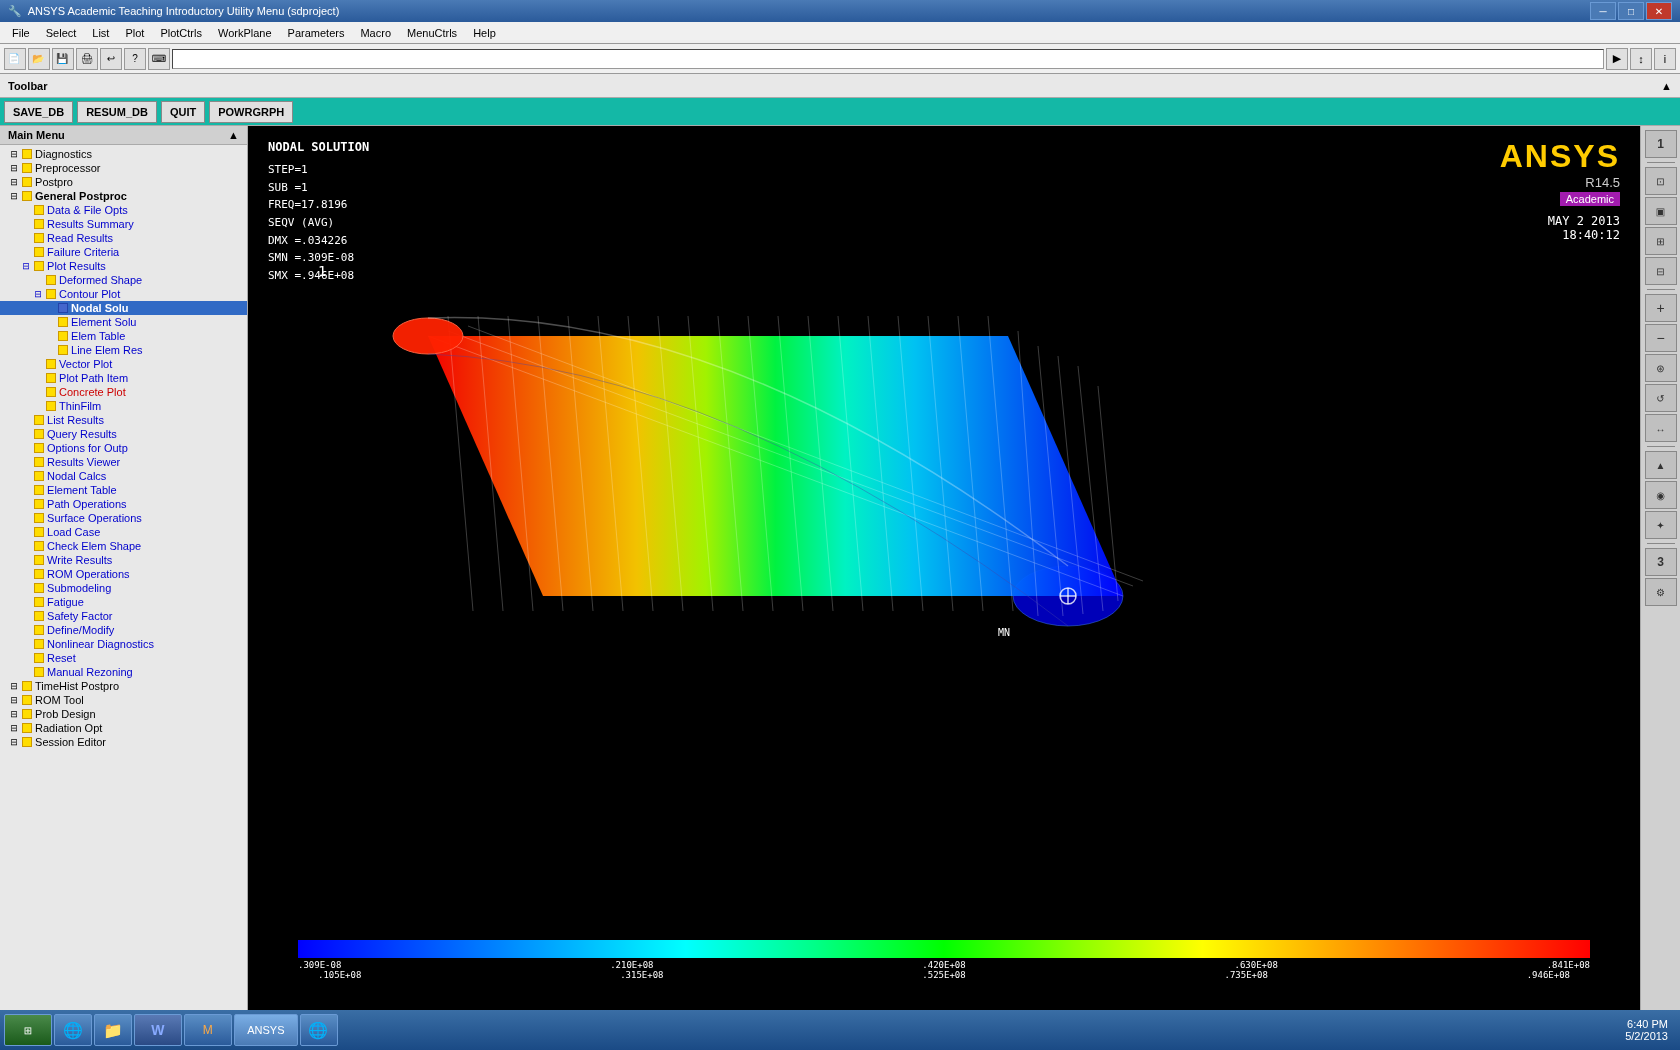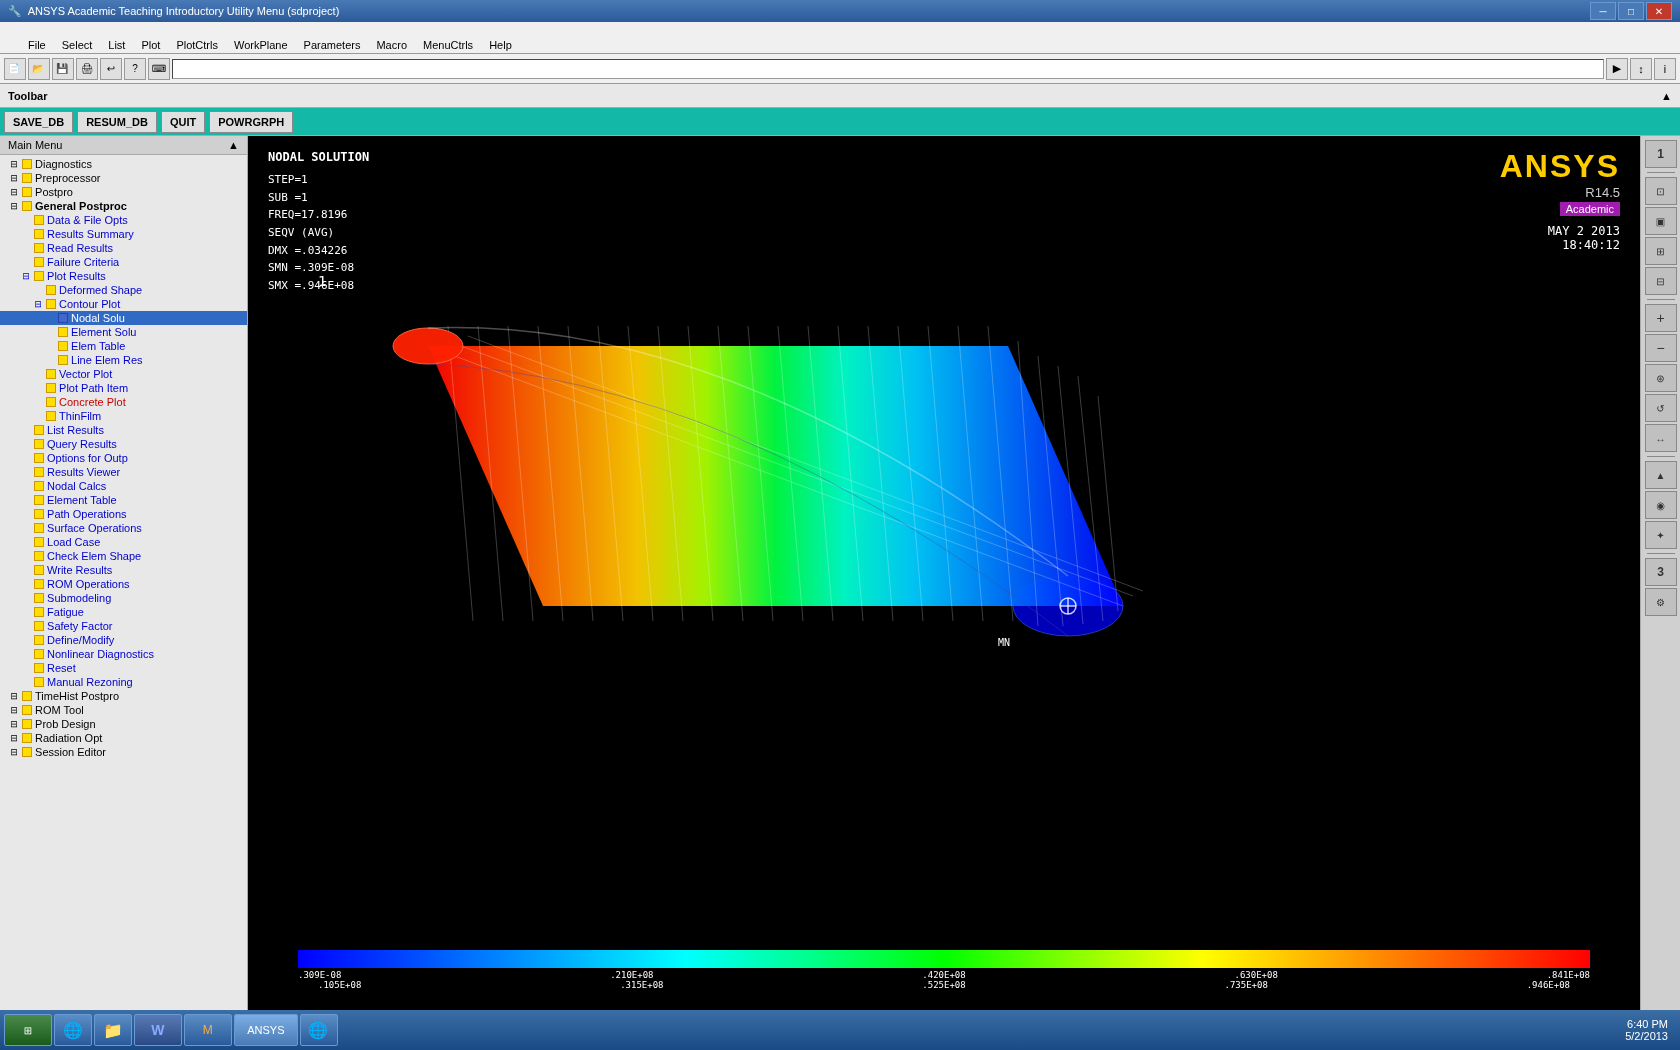--- a/index.html
+++ b/index.html
@@ -17,24 +17,24 @@
     }
     .title-btn {
       width: 26px; height: 18px; background: #4a7ab5; border: 1px solid #6a9ad5;
       color: white; font-size: 10px; cursor: pointer; display: flex; align-items: center; justify-content: center;
     }
     .title-btn.close { background: #c0392b; }
 
     
     #menu-bar {
       background: #f0f0f0;
-      height: 32px;
-      display: flex;
-      align-items: flex-end;
-      padding: 0 20px;
+      height: 22px;
+      display: flex;
+      align-items: center;
+      padding: 0 4px;
       border-bottom: 1px solid #999;
     }
     .menu-item {
       padding: 2px 8px;
       cursor: pointer;
       font-size: 11px;
       color: #000;
     }
 
     
@@ -98,21 +98,21 @@
       width: 248px;
       background: #e8e8e8;
       border-right: 1px solid #aaa;
       display: flex;
       flex-direction: column;
       overflow: hidden;
     }
     #left-panel-header {
       background: #d0d0d0;
       padding: 3px 8px;
-      font-weight: normal;
+      font-weight: bold;
       font-size: 11px;
       border-bottom: 1px solid #aaa;
       display: flex;
       align-items: center;
       justify-content: space-between;
       gap: 16px;
     }
     #tree-area {
       flex: 1;
       overflow-y: auto;
@@ -137,21 +137,21 @@
     }
     .box-icon.yellow { background: #ffdd00; border-color: #cc9900; }
 
     .indent1 { padding-left: 8px; }
     .indent2 { padding-left: 20px; }
     .indent3 { padding-left: 32px; }
     .indent4 { padding-left: 44px; }
 
     .item-blue { color: #0000cc; text-align: right; }
     .item-red { color: #cc0000; }
-    .item-highlight { background: #316ac5; color: white !important; }
+    .item-highlight { background: #316ac5; color: white !important; font-weight: bold; }
 
     
     #canvas-area {
       flex: 1;
       background: #000;
       position: relative;
       overflow: hidden;
     }
 
     

